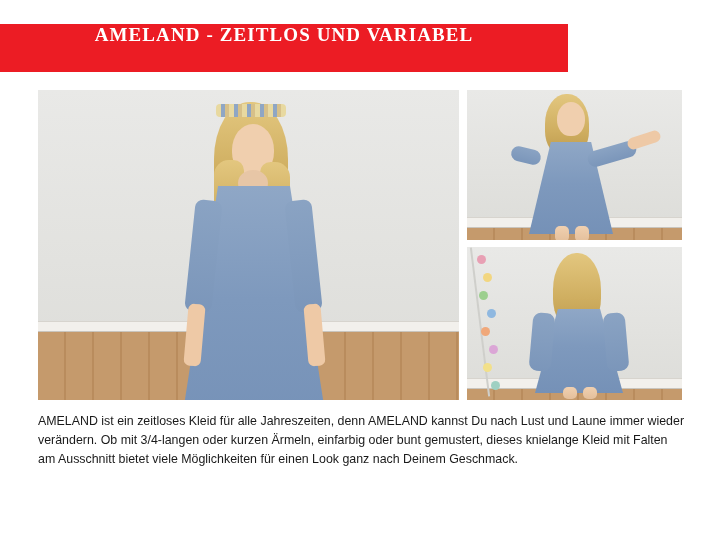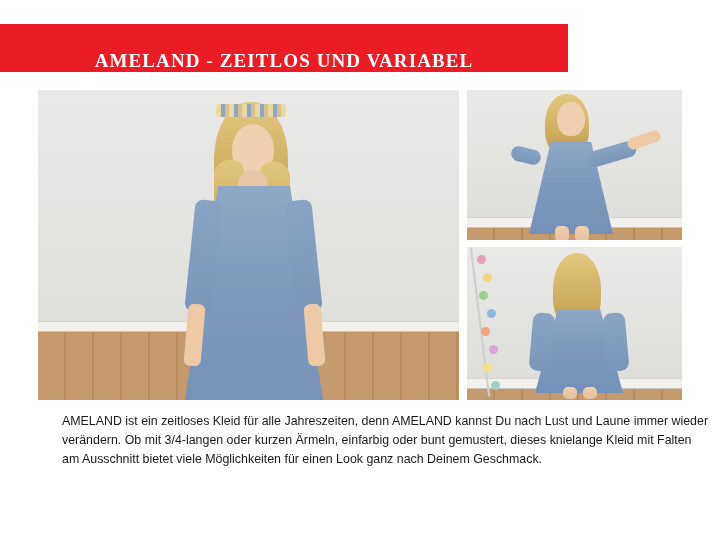--- a/index.html
+++ b/index.html
@@ -22,21 +22,21 @@
 
   
   .header-band {
     position: absolute;
     left: 0;
     top: 24px;
     width: 568px;
     height: 48px;
     background: #ec1c24;
     display: flex;
-    align-items: flex-end;
+    align-items: flex-start;
     justify-content: center;
   }
   .header-title {
     color: #ffffff;
     font-family: "Liberation Serif", serif;
     font-weight: bold;
     font-size: 19px;
     letter-spacing: 1.1px;
     text-align: center;
     white-space: nowrap;
@@ -165,21 +165,20 @@
 
   
   .copy {
     position: absolute;
     left: 38px;
     top: 412px;
     width: 648px;
     color: #1a1a1a;
     font-size: 12.4px;
     line-height: 19px;
-    margin-left: 24px;
   }
   .copy p {
     margin: 0 0 14px 0;
   }
   .copy p:last-child {
     margin-bottom: 0;
   }
 </style>
 </head>
 <body>

